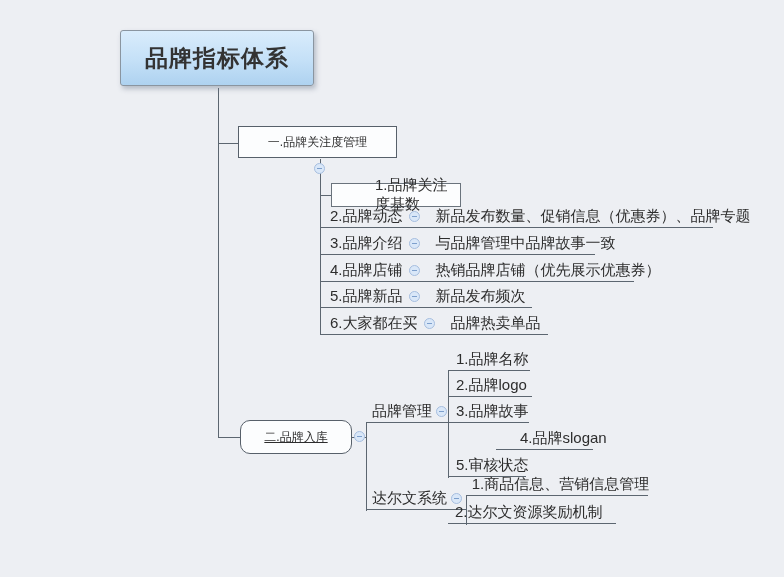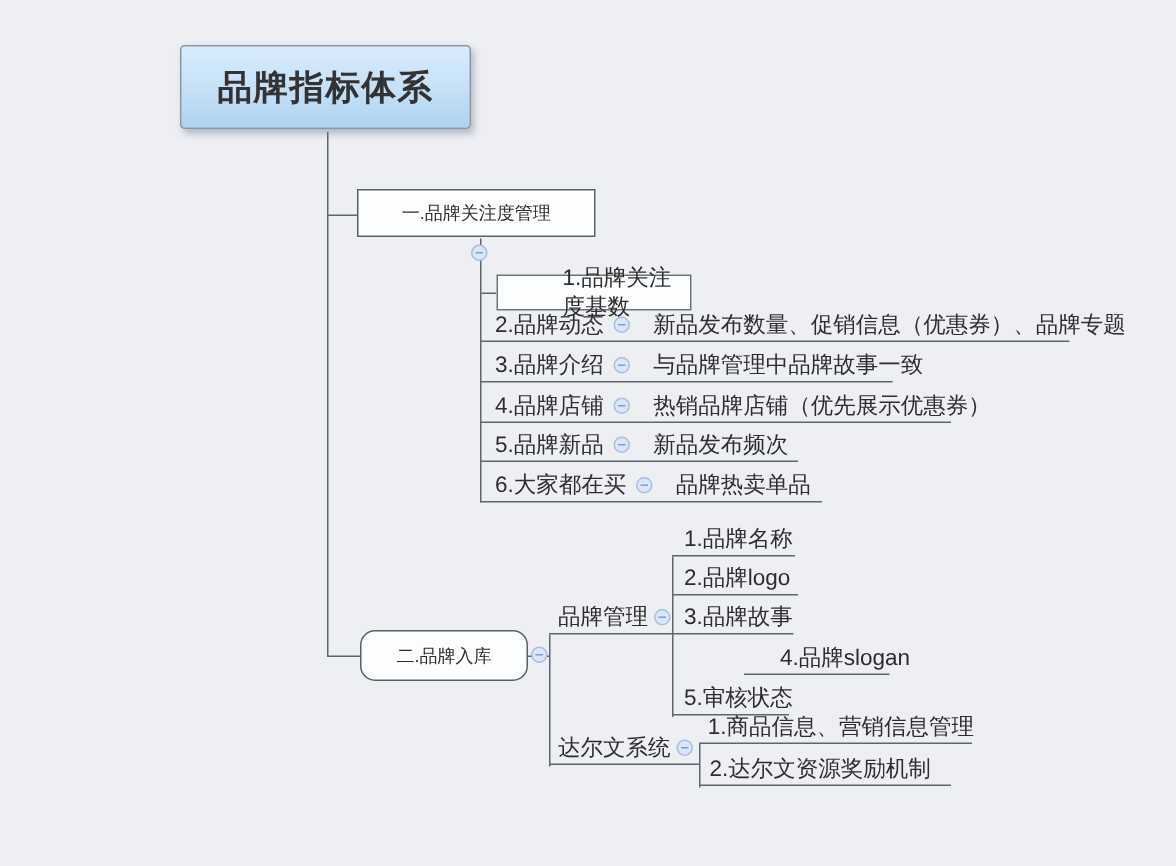--- a/index.html
+++ b/index.html
@@ -28,21 +28,21 @@
   }
   .root-box{
     border:1px solid #8a95a0;
     border-radius:3px;
     background:linear-gradient(to bottom,#d9ecfc 0%,#c4e0f7 55%,#aed2f0 100%);
     box-shadow:2px 3px 5px rgba(110,125,145,0.45);
     font-size:23px;font-weight:bold;color:#333;
     letter-spacing:1px;
   }
   .branch-box{font-size:12px;align-items:center;}
-  .rounded{border-radius:10px;}
+  .rounded{border-radius:10px;text-decoration:underline;}
   .leaf-box{font-size:15px;border-color:#6a737c;}
 
   .urow{
     position:absolute;
     box-sizing:border-box;
     height:22px;
     border-bottom:1px solid #5c6670;
     display:flex;align-items:center;
     font-size:15px;
     white-space:nowrap;
@@ -148,17 +148,17 @@
     <span class="lbl">5.审核状态</span>
   </div>
 
   <div class="urow" style="left:366px;top:488px;width:100px;padding-left:6px;">
     <span class="lbl">达尔文系统</span>
     <span class="cicon" style="margin-left:4px;"></span>
   </div>
   <div class="urow" style="left:466px;top:474px;width:182px;padding-left:7px;justify-content:center;">
     <span class="lbl">1.商品信息、营销信息管理</span>
   </div>
-  <div class="urow" style="left:466px;top:502px;width:168px;padding-left:7px;text-align:center;">
+  <div class="urow" style="left:448px;top:502px;width:168px;padding-left:7px;text-align:center;">
     <span class="lbl">2.达尔文资源奖励机制</span>
   </div>
 
 </div>
 
 </body></html>

